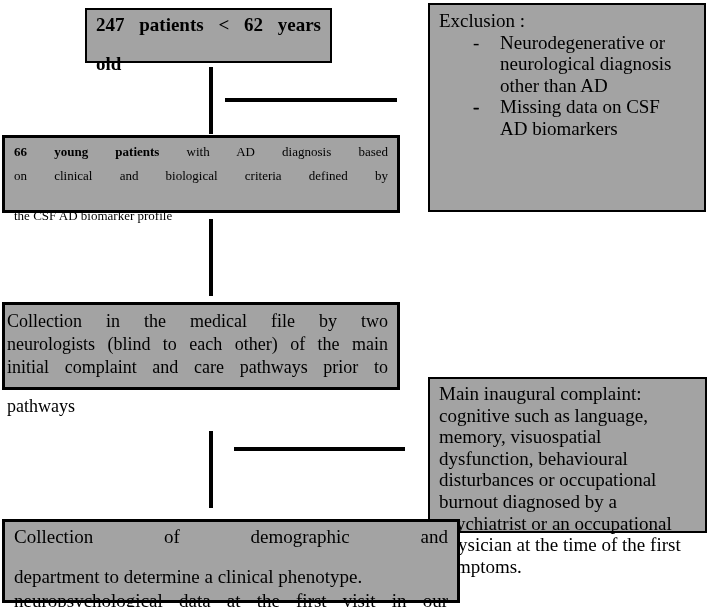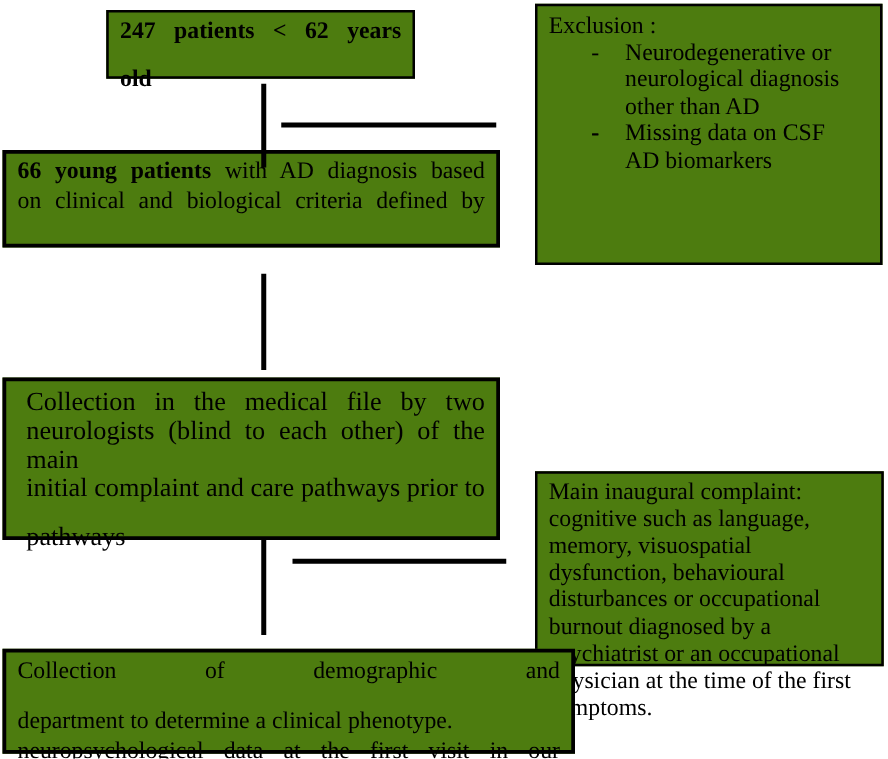--- a/index.html
+++ b/index.html
@@ -9,32 +9,32 @@
     height: 607px;
     background: #ffffff;
     font-family: "Liberation Serif", "DejaVu Serif", serif;
     color: #000000;
     overflow: hidden;
   }
   .fbox {
     position: absolute;
     box-sizing: border-box;
     border: 2px solid #000000;
-    background: #4d7c0f;
+    background: #a3a3a3;
   }
   .conn { position: absolute; background: #000000; }
 
   
   .box1 { left: 85px;  top: 8px;   width: 247px; height: 55px;
           font-weight: bold; font-size: 19px; line-height: 23px;
           padding: 3px 9px 0 9px; }
-  .box2 { left: 2px;   top: 120px; width: 398px; height: 78px; border-width: 3px;
-          font-size: 19px; line-height: 24px; padding: 2px 9px 2px 9px; }
-  .box3 { left: 2px;   top: 302px; width: 398px; height: 130px; border-width: 3px;
-          font-size: 21px; line-height: 23px; padding: 5px 9px 0 16px; }
+  .box2 { left: 2px;   top: 135px; width: 398px; height: 78px; border-width: 3px;
+          font-size: 13px; line-height: 24px; padding: 2px 9px 2px 9px; }
+  .box3 { left: 2px;   top: 302px; width: 398px; height: 88px; border-width: 3px;
+          font-size: 18px; line-height: 23px; padding: 5px 9px 0 2px; }
   .box4 { left: 2px;   top: 519px; width: 458px; height: 84px; border-width: 3px;
           font-size: 19px; line-height: 24px; padding: 3px 9px 0 9px; }
 
   
   .excl { left: 428px; top: 3px;   width: 278px; height: 209px;
           font-size: 19px; line-height: 21.5px; padding: 5px 6px 0 9px; }
   .comp { left: 428px; top: 377px; width: 279px; height: 156px;
           font-size: 19px; line-height: 21.6px; padding: 4px 6px 0 9px; }
 
   
@@ -80,20 +80,21 @@
       <span class="pre">Missing data on CSF
 AD biomarkers</span>
     </div>
   </div>
 
   <div class="fbox box2">
     <div class="jl">
       <span class="bold">66 young patients</span><span> with AD diagnosis based</span>
     </div>
     <div class="jl">on clinical and biological criteria defined by</div>
+    <div class="jl last">the CSF AD biomarker profile</div>
   </div>
 
   <div class="fbox box3">
     <div class="jl">Collection in the medical file by two</div>
     <div class="jl">neurologists (blind to each other) of the main</div>
     <div class="jl">initial complaint and care pathways prior to</div>
     <div class="jl last">pathways</div>
   </div>
 
   <div class="fbox comp">

